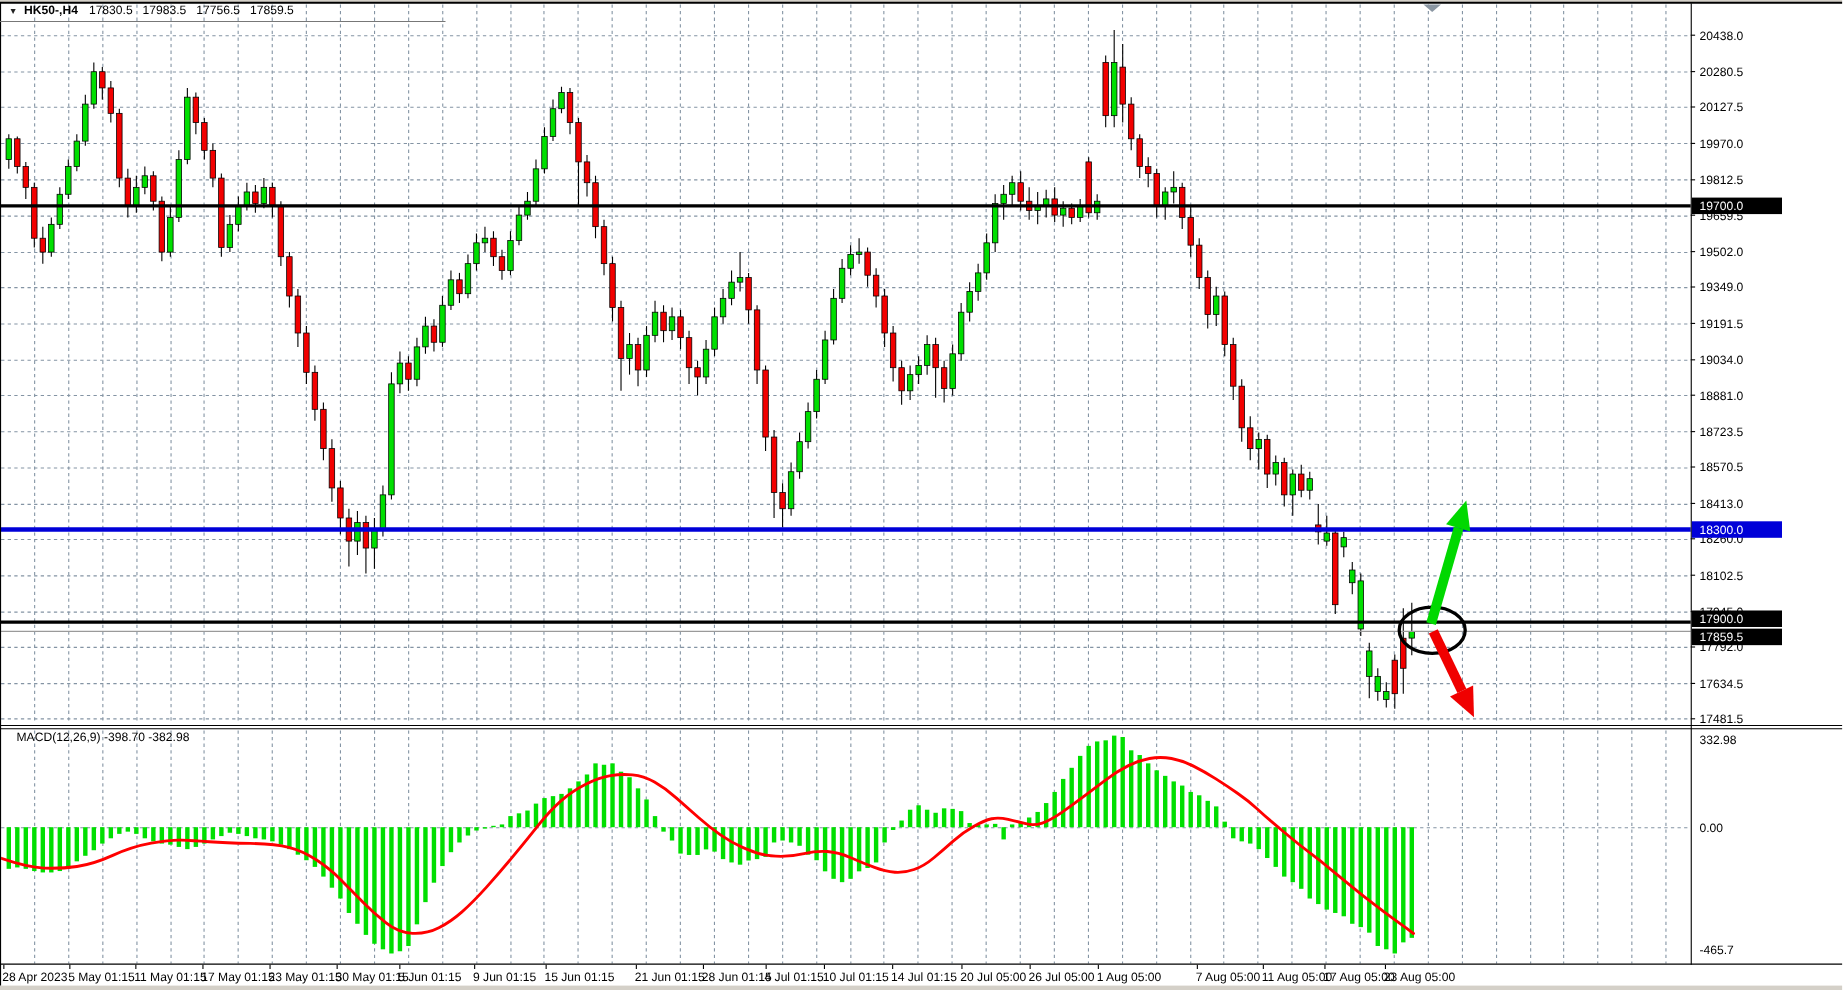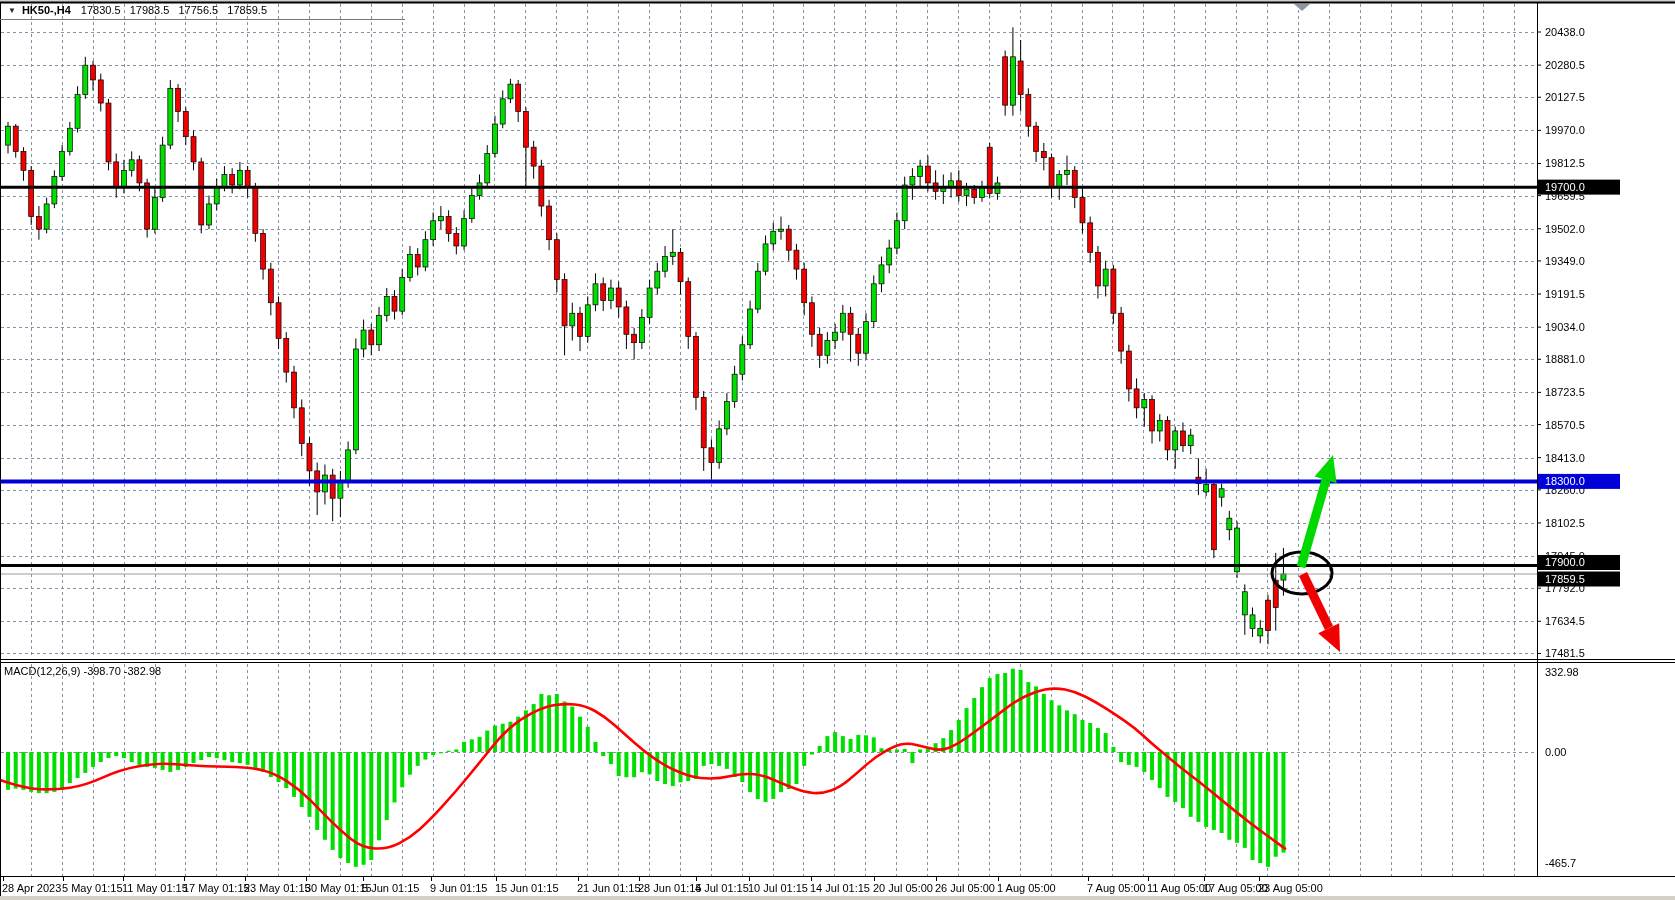--- a/index.html
+++ b/index.html
@@ -3,21 +3,21 @@
 <meta charset="utf-8">
 <style>
   html,body{margin:0;padding:0;background:#fff;}
   #app{position:relative;width:1675px;height:900px;background:#ffffff;overflow:hidden;
        font-family:"Liberation Sans","DejaVu Sans",sans-serif;}
   #titlebar{position:absolute;left:8px;top:4px;font-size:11px;color:#000;z-index:5;
             display:flex;align-items:center;gap:6px;}
   #titlebar .tri{font-size:8px;color:#222;line-height:11px;}
   #titlebar .sym{font-weight:700;letter-spacing:0;}
   #titlebar .ohlc{margin-left:4px;word-spacing:6px;font-weight:400;}
-  #macdlabel{position:absolute;left:4px;top:665px;font-size:11px;color:#000;z-index:5;}
+  #macdlabel{position:absolute;left:15px;top:665px;font-size:11px;color:#000;z-index:5;}
   svg text{font-family:"Liberation Sans","DejaVu Sans",sans-serif;}
 </style>
 </head>
 <body>
 
 <div id="app">
   <div id="titlebar">
     <span class="tri">▼</span>
     <span class="sym">HK50-,H4</span>
     <span class="ohlc">17830.5 17983.5 17756.5 17859.5</span>

